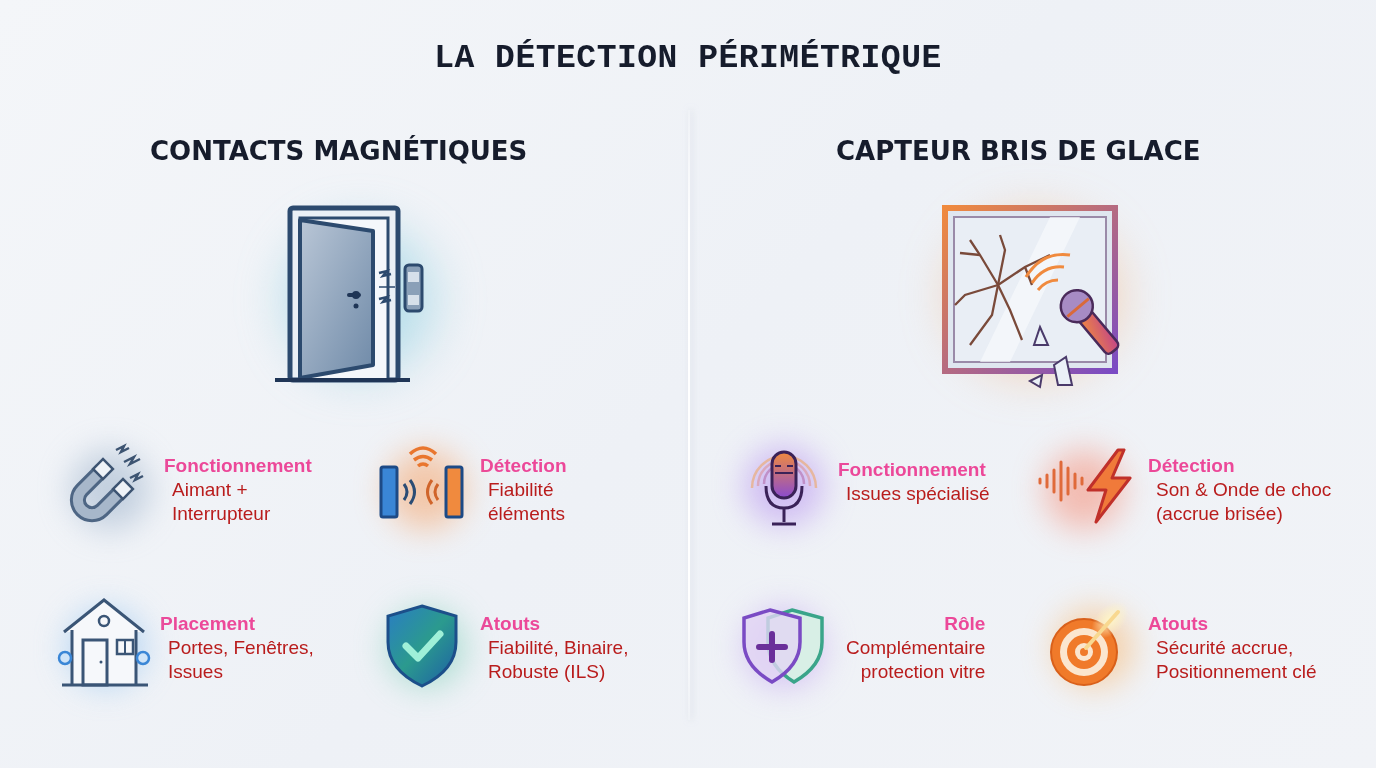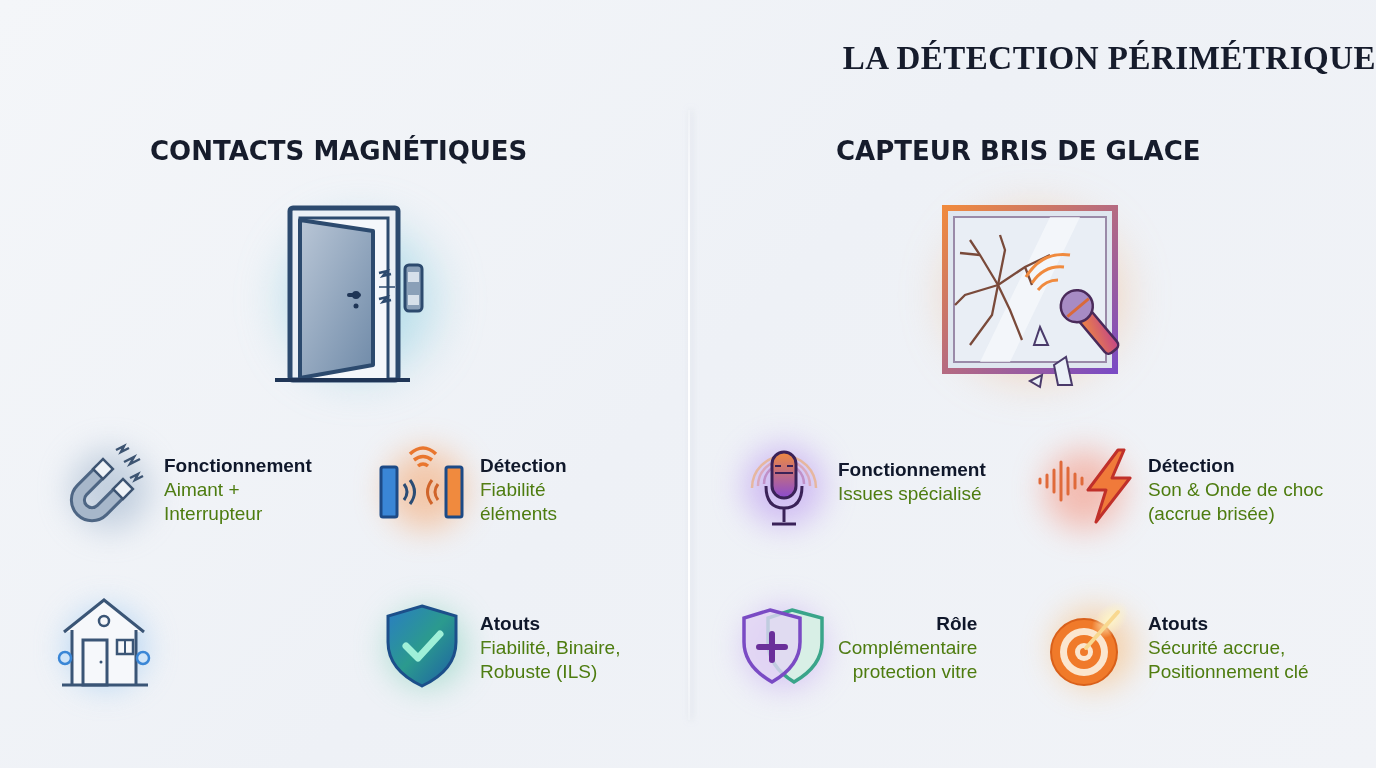--- a/index.html
+++ b/index.html
@@ -5,22 +5,22 @@
   * { box-sizing: border-box; margin: 0; padding: 0; }
   html, body { width: 1376px; height: 768px; overflow: hidden; }
   body {
     font-family: "Liberation Sans", sans-serif;
     background: linear-gradient(135deg, #f4f6f9 0%, #eef1f6 50%, #f1f3f7 100%);
     color: #141a2a;
     position: relative;
   }
   .title {
     position: absolute; left: 0; right: 0; top: 40px;
-    text-align: right;
-    font-family: Liberation Serif, serif;
+    text-align: center;
+    font-family: Liberation Mono, monospace;
     font-weight: bold; font-size: 33px; letter-spacing: 0.5px;
     color: #161c2c;
   }
   .divider {
     position: absolute; left: 688px; top: 110px; width: 2px; height: 610px;
     background: linear-gradient(180deg, rgba(255,255,255,0) 0%, #ffffff 20%, #ffffff 80%, rgba(255,255,255,0) 100%);
     box-shadow: 2px 0 6px rgba(200,206,220,0.6);
   }
   .panel { position: absolute; top: 0; width: 688px; height: 715px; }
   .panel.left { left: 0; }
@@ -40,22 +40,22 @@
     filter: blur(24px);
   }
   .feature { position: absolute; display: flex; align-items: flex-start; }
   .feature .icon-wrap { position: relative; width: 100px; height: 100px; flex: none; }
   .feature .icon-wrap .glow {
     position: absolute; left: 10px; top: 18px; width: 80px; height: 80px; border-radius: 50%;
     filter: blur(16px); opacity: 0.55;
   }
   .feature .icon-wrap svg { position: absolute; left: 0; top: 0; }
   .feature .text { padding-top: 22px; margin-left: 4px; }
-  .feature .label { font-weight: bold; font-size: 19px; color: #0f172a; line-height: 24px; }
-  .feature .desc { font-size: 19px; color: #4d7c0f; line-height: 24px; }
+  .feature .label { font-weight: bold; font-size: 19px; color: #ec4899; line-height: 24px; }
+  .feature .desc { font-size: 19px; color: #b91c1c; line-height: 24px; margin-left: 8px; }
 </style>
 </head>
 <body>
 
 <div class="title">LA DÉTECTION PÉRIMÉTRIQUE</div>
 <div class="divider"></div>
 
 <section class="panel left">
   <h2 class="panel-title">CONTACTS MAGNÉTIQUES</h2>
 
@@ -136,20 +136,25 @@
         <line x1="80" y1="40" x2="80" y2="95" stroke="#3a5576" stroke-width="3"></line>
         <line x1="6" y1="95" x2="92" y2="95" stroke="#3a5576" stroke-width="3"></line>
         <circle cx="48" cy="31" r="5" fill="none" stroke="#3a5576" stroke-width="2.5"></circle>
         <rect x="27" y="50" width="24" height="45" fill="none" stroke="#3a5576" stroke-width="3"></rect>
         <circle cx="45" cy="72" r="1.5" fill="#3a5576"></circle>
         <rect x="61" y="50" width="16" height="14" fill="none" stroke="#3a5576" stroke-width="2.5"></rect>
         <line x1="69" y1="50" x2="69" y2="64" stroke="#3a5576" stroke-width="2"></line>
         <circle cx="9" cy="68" r="6" fill="#cfe4f8" stroke="#3a86d6" stroke-width="2.5"></circle>
         <circle cx="87" cy="68" r="6" fill="#cfe4f8" stroke="#3a86d6" stroke-width="2.5"></circle>
       </svg>
+    </div>
+    <div class="text">
+      <div class="label">Placement</div>
+      <div class="desc">Portes, Fenêtres,</div>
+      <div class="desc">Issues</div>
     </div>
   </div>
 
   <div class="feature" style="left:376px; top:590px;">
     <div class="icon-wrap">
       <div class="glow" style="background:#7fd0b8;"></div>
       <svg width="100" height="100" viewBox="0 0 100 100">
         <defs>
           <linearGradient id="shG" x1="0" y1="0" x2="1" y2="1">
             <stop offset="0" stop-color="#2a7dc4"></stop>

